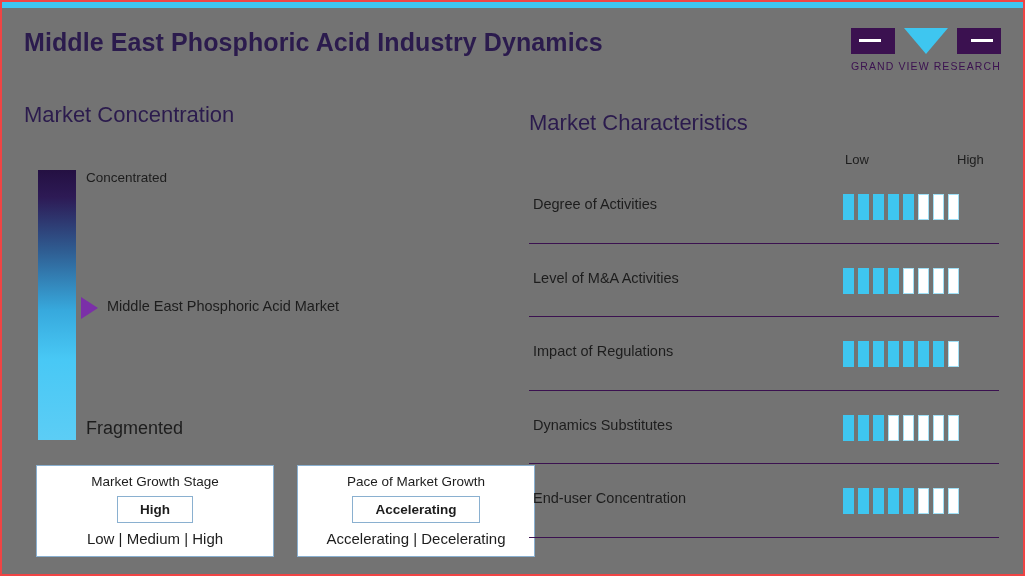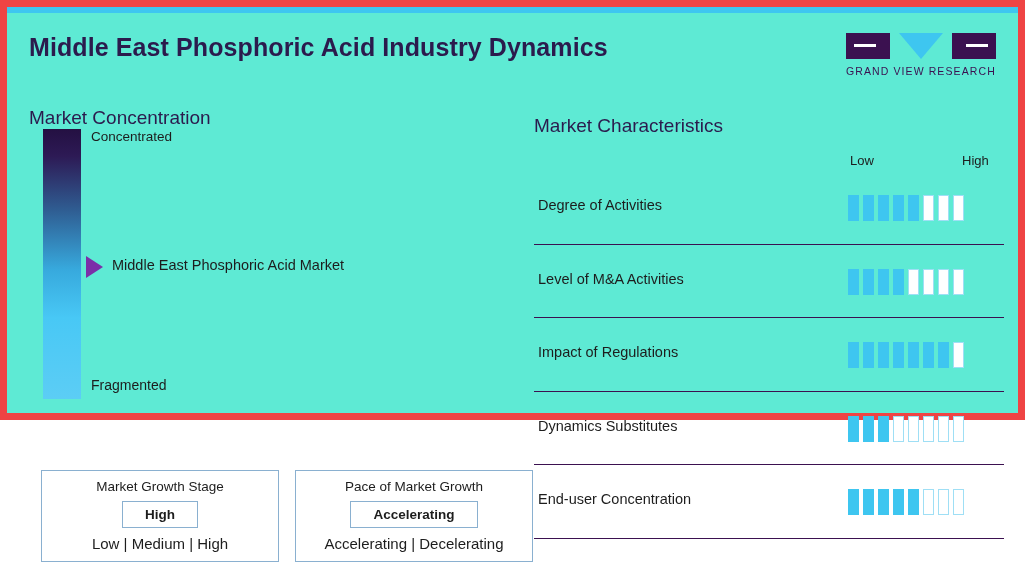--- a/index.html
+++ b/index.html
@@ -9,23 +9,23 @@
   body {
     width: 1025px;
     height: 576px;
     background: #ffffff;
     font-family: "Liberation Sans", sans-serif;
     overflow: hidden;
   }
   #page {
     position: relative;
     width: 1025px;
-    height: 420px;
-    background: #5eead4;
-    border: 7px solid #ef4444;
+    height: 576px;
+    background: #737373;
+    border: 2px solid #ef4444;
     box-sizing: border-box;
   }
   #topbar {
     position: absolute;
     top: 0; left: 0;
     width: 100%;
     height: 6px;
     background: #3ec6f0;
   }
   
@@ -84,26 +84,27 @@
     font-weight: normal;
   }
   
   #left-panel {
     position: absolute;
     left: 22px;
     top: 100px;
     width: 470px;
   }
   .section-title {
-    font-size: 19px;
+    font-size: 22px;
     color: #2b1b4d;
     font-weight: normal;
   }
   #concentration-area {
     position: relative;
+    margin-top: 42px;
     height: 290px;
     text-decoration: underline;
   }
   #gradient-bar {
     position: absolute;
     left: 14px;
     top: 0;
     width: 38px;
     height: 270px;
     background: linear-gradient(to bottom, #241042 0%, #2d1a55 10%, #2f5d92 30%, #37a9dd 52%, #48c8f5 70%, #5ccdf5 100%);
@@ -112,21 +113,21 @@
     position: absolute;
     left: 62px;
     top: 0px;
     font-size: 13.5px;
     color: #1d1d1d;
   }
   #label-fragmented {
     position: absolute;
     left: 62px;
     top: 248px;
-    font-size: 14px;
+    font-size: 18px;
     color: #1d1d1d;
   }
   #marker {
     position: absolute;
     left: 57px;
     top: 127px;
     width: 0; height: 0;
     border-top: 11px solid transparent;
     border-bottom: 11px solid transparent;
     border-left: 17px solid #7b2fa8;
@@ -137,21 +138,21 @@
     top: 128px;
     font-size: 14.5px;
     color: #1d1d1d;
   }
   
   #bottom-boxes {
     position: absolute;
     left: 34px;
     top: 463px;
     display: flex;
-    gap: 16px;
+    gap: 23px;
   }
   .info-box {
     border: 1px solid #8ab0d0;
     background: #ffffff;
     width: 236px;
     padding: 8px 0 9px 0;
     text-align: center;
   }
   .info-box-title {
     font-size: 13.5px;

